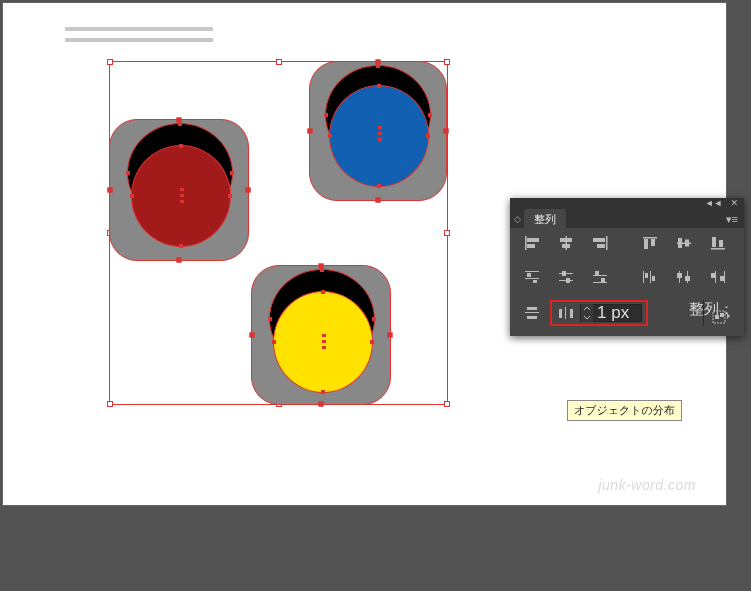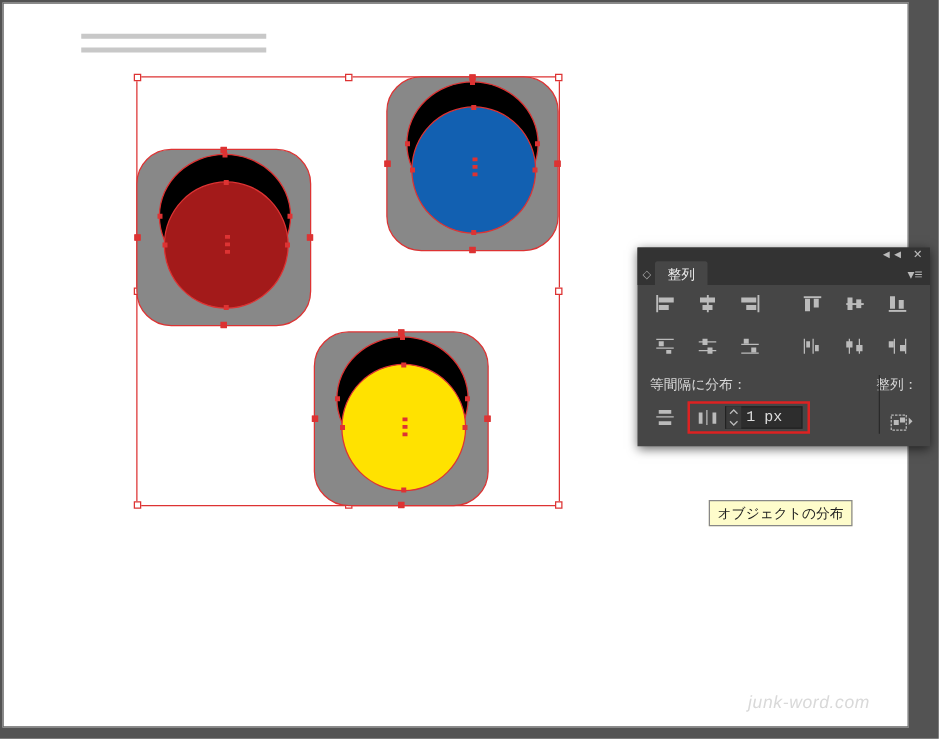--- a/index.html
+++ b/index.html
@@ -9,21 +9,21 @@
     font-size: 11px;
     color: #ccc;
     width: 751px;
     height: 591px;
     position: relative;
     overflow: hidden;
   }
   .canvas {
     position: absolute;
     left: 2px; top: 2px;
-    width: 725px; height: 580px;
+    width: 725px; height: 504px;
     background: #fff;
     border: 1px solid #666;
   }
   .decoration-lines {
     position: absolute;
     left: 62px; top: 24px;
   }
   .decoration-lines div {
     width: 148px; height: 4px;
     background: #c8c8c8;
@@ -140,21 +140,21 @@
     padding: 4px 10px 10px 10px;
     position: relative;
   }
   .bottom-label {
     font-size: 11px;
     margin-bottom: 6px;
   }
   .align-to-label {
     position: absolute;
     right: 10px; top: 4px;
-    font-size: 11px;
+    font-size: 15px;
   }
   .red-box {
     display:flex;
     align-items:center;
     border: 2px solid #d22;
     padding: 2px 4px;
     gap: 4px;
     width: fit-content;
     position: relative;
   }
@@ -174,23 +174,22 @@
   }
   .stepper div {
     flex:1;
     display:flex;
     align-items:center;
     justify-content:center;
   }
   .spacing-val {
     flex:1;
     color:#ddd;
-    font-size:12px;
+    font-size:17px;
     padding-left:4px;
-    font-family:Liberation Mono, monospace;
   }
   .separator-vert {
     position: absolute;
     right: 40px;
     top: 4px;
     bottom: 10px;
     width: 1px;
     background: #2a2a2a;
   }
   .align-to-btn {
@@ -434,21 +433,20 @@
             <rect x="6" y="1" width="1" height="12" fill="#bbb"></rect>
             <rect x="2" y="3" width="4" height="5" fill="#bbb"></rect>
             <rect x="15" y="1" width="1" height="12" fill="#bbb"></rect>
             <rect x="11" y="6" width="4" height="5" fill="#bbb"></rect>
           </svg>
       </div>
     </div>
   </div>
 
   <div class="bottom-row">
-    <div class="bottom-label">等間隔に分布：</div>
     <div class="align-to-label">整列：</div>
     <div style="display:flex; gap:6px; align-items:center;">
       <div class="icon-btn">
         <svg width="18" height="14">
             <rect x="4" y="1" width="10" height="3" fill="#bbb"></rect>
             <rect x="2" y="6" width="14" height="1" fill="#bbb"></rect>
             <rect x="4" y="10" width="10" height="3" fill="#bbb"></rect>
           </svg>
       </div>
       <div class="red-box">

